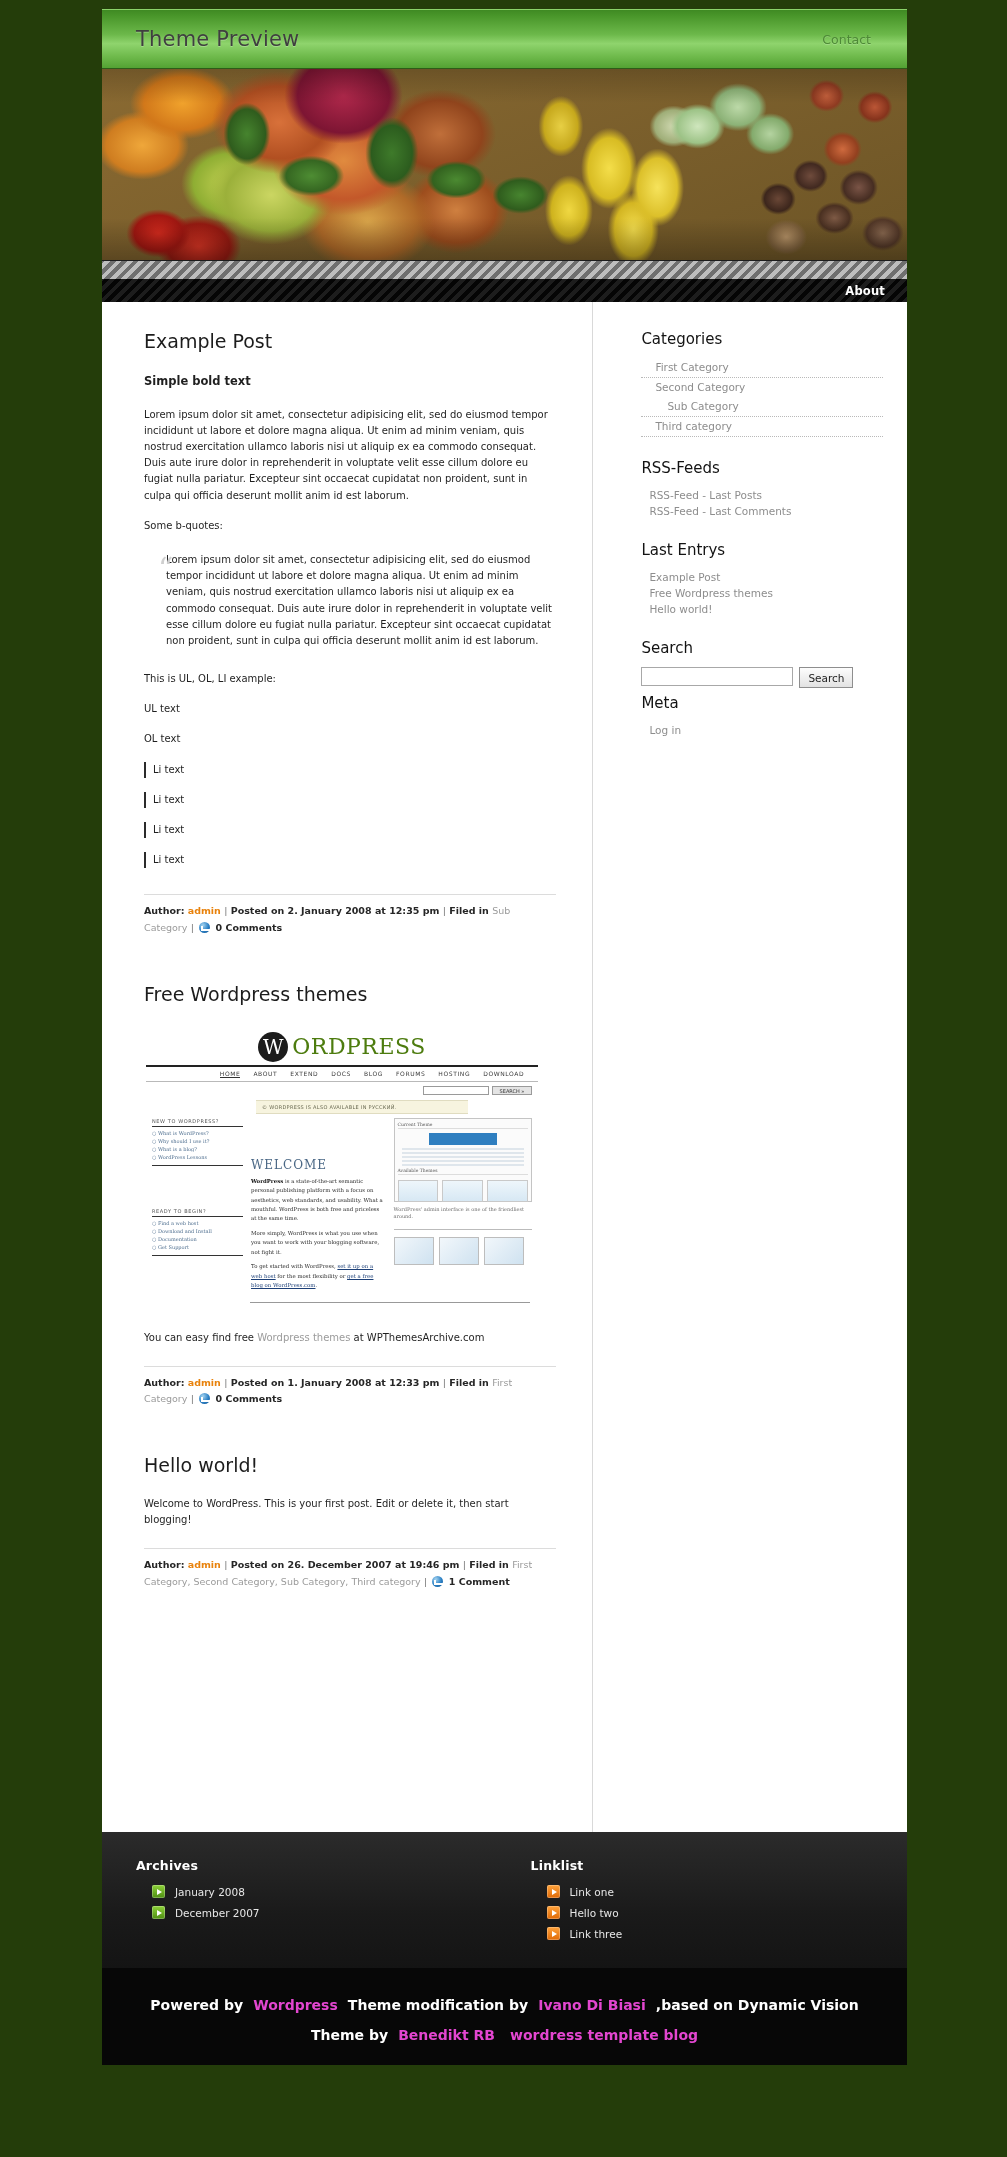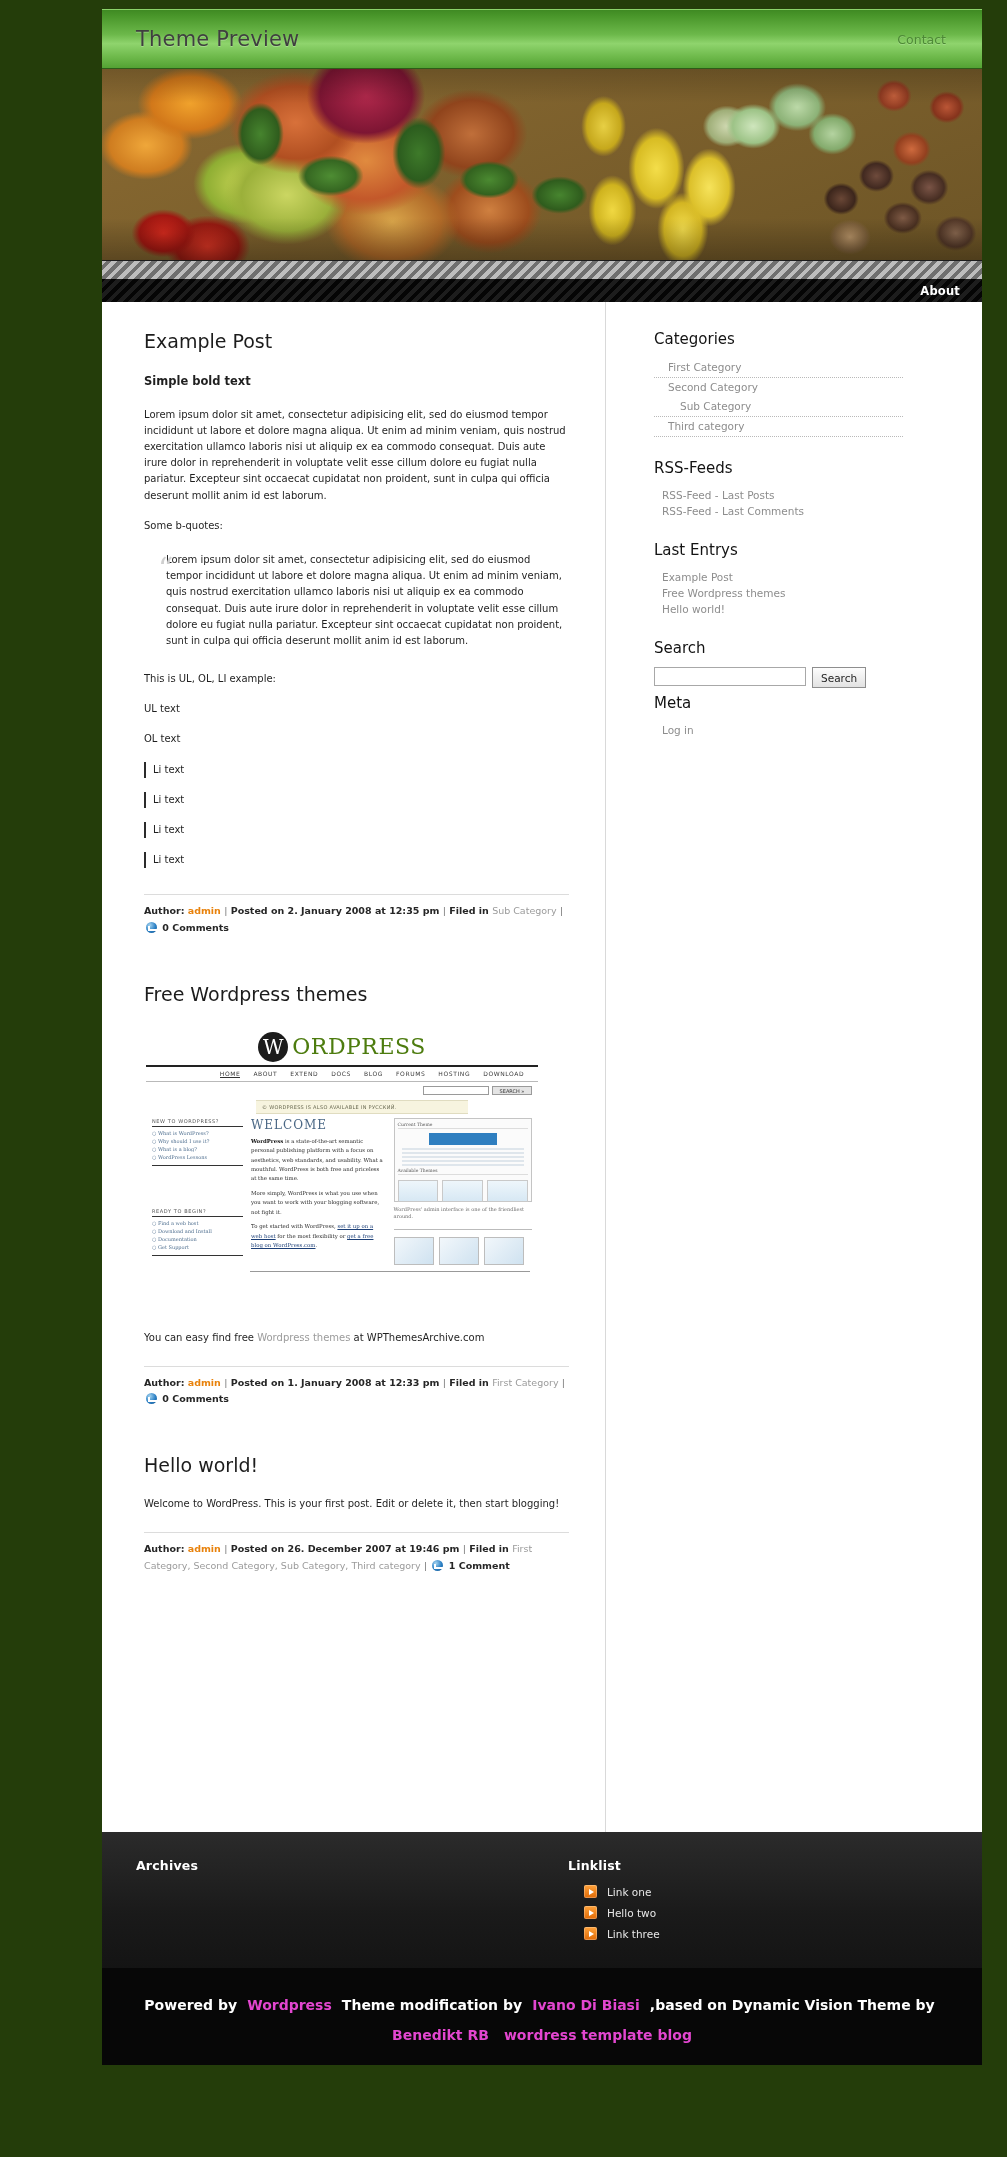--- a/index.html
+++ b/index.html
@@ -12,21 +12,21 @@
   body {
     width: 1007px; height: 2157px;
     position: relative;
     overflow: hidden;
   }
 
   
   #page {
     position: absolute;
     left: 102px; top: 0;
-    width: 880px;
+    width: 805px;
     min-height: 2157px;
   }
 
   
   .titlebar {
     position: relative;
     height: 60px;
     margin-top: 9px;
     background: linear-gradient(to bottom,
         #3f8a23 0%, #49962a 10%, #6cb84a 42%,
@@ -331,21 +331,21 @@
   .wp-c1 { width: 92px; }
   .wp-c2 { width: 136px; }
   .wp-c3 { width: 140px; }
   .wp-sechead {
     font-size: 5px; color: #555; letter-spacing: .6px;
     border-bottom: 1px solid #333; padding-bottom: 2px; margin-bottom: 3px;
     font-family: "DejaVu Sans", "Liberation Sans", sans-serif;
   }
   .wp-li { font-size: 5px; color: #4f6f8f; margin-bottom: 2px; }
   .wp-blk { border-bottom: 1px solid #333; margin-bottom: 8px; padding-bottom: 3px;}
-  .wp-welcome { font-size: 12px; color: #4a6785; letter-spacing: 1px; margin-bottom: 5px; }
+  .wp-welcome { font-size: 12px; color: #4a6785; letter-spacing: 1px; margin-bottom: 5px; margin-top: 40px; }
   .wp-body { font-size: 5.4px; line-height: 1.75; color: #2b2b2b; margin-bottom: 5px; }
   .wp-body b { color: #111; }
   .wp-body u { color: #1c3f77; }
   .wp-panel {
     border: 1px solid #c4c4c4; background: #fbfbfb;
     height: 84px; position: relative; padding: 3px;
   }
   .wp-panel-title { font-size: 4.5px; color: #555; border-bottom:1px solid #ddd; padding-bottom:1px;}
   .wp-blue { background: #2f7fc0; height: 12px; width: 68px; margin: 4px auto 3px; }
   .wp-lines { }
@@ -697,20 +697,30 @@
             <a href="#">Log in</a>
           </li>
       </ul>
 
     </div>
   </div>
 
   <div class="footer">
     <div class="foot-col">
       <div class="foot-head">Archives</div>
+      <ul class="foot-list">
+        <li>
+          <span class="pic-icon pic-green"></span>
+          <a href="#">January 2008</a>
+        </li>
+        <li>
+          <span class="pic-icon pic-green"></span>
+          <a href="#">December 2007</a>
+        </li>
+      </ul>
     </div>
     <div class="foot-col">
       <div class="foot-head">Linklist</div>
       <ul class="foot-list">
         <li>
           <span class="pic-icon pic-orange"></span>
           <a href="#">Link one</a>
         </li>
         <li>
           <span class="pic-icon pic-orange"></span>

